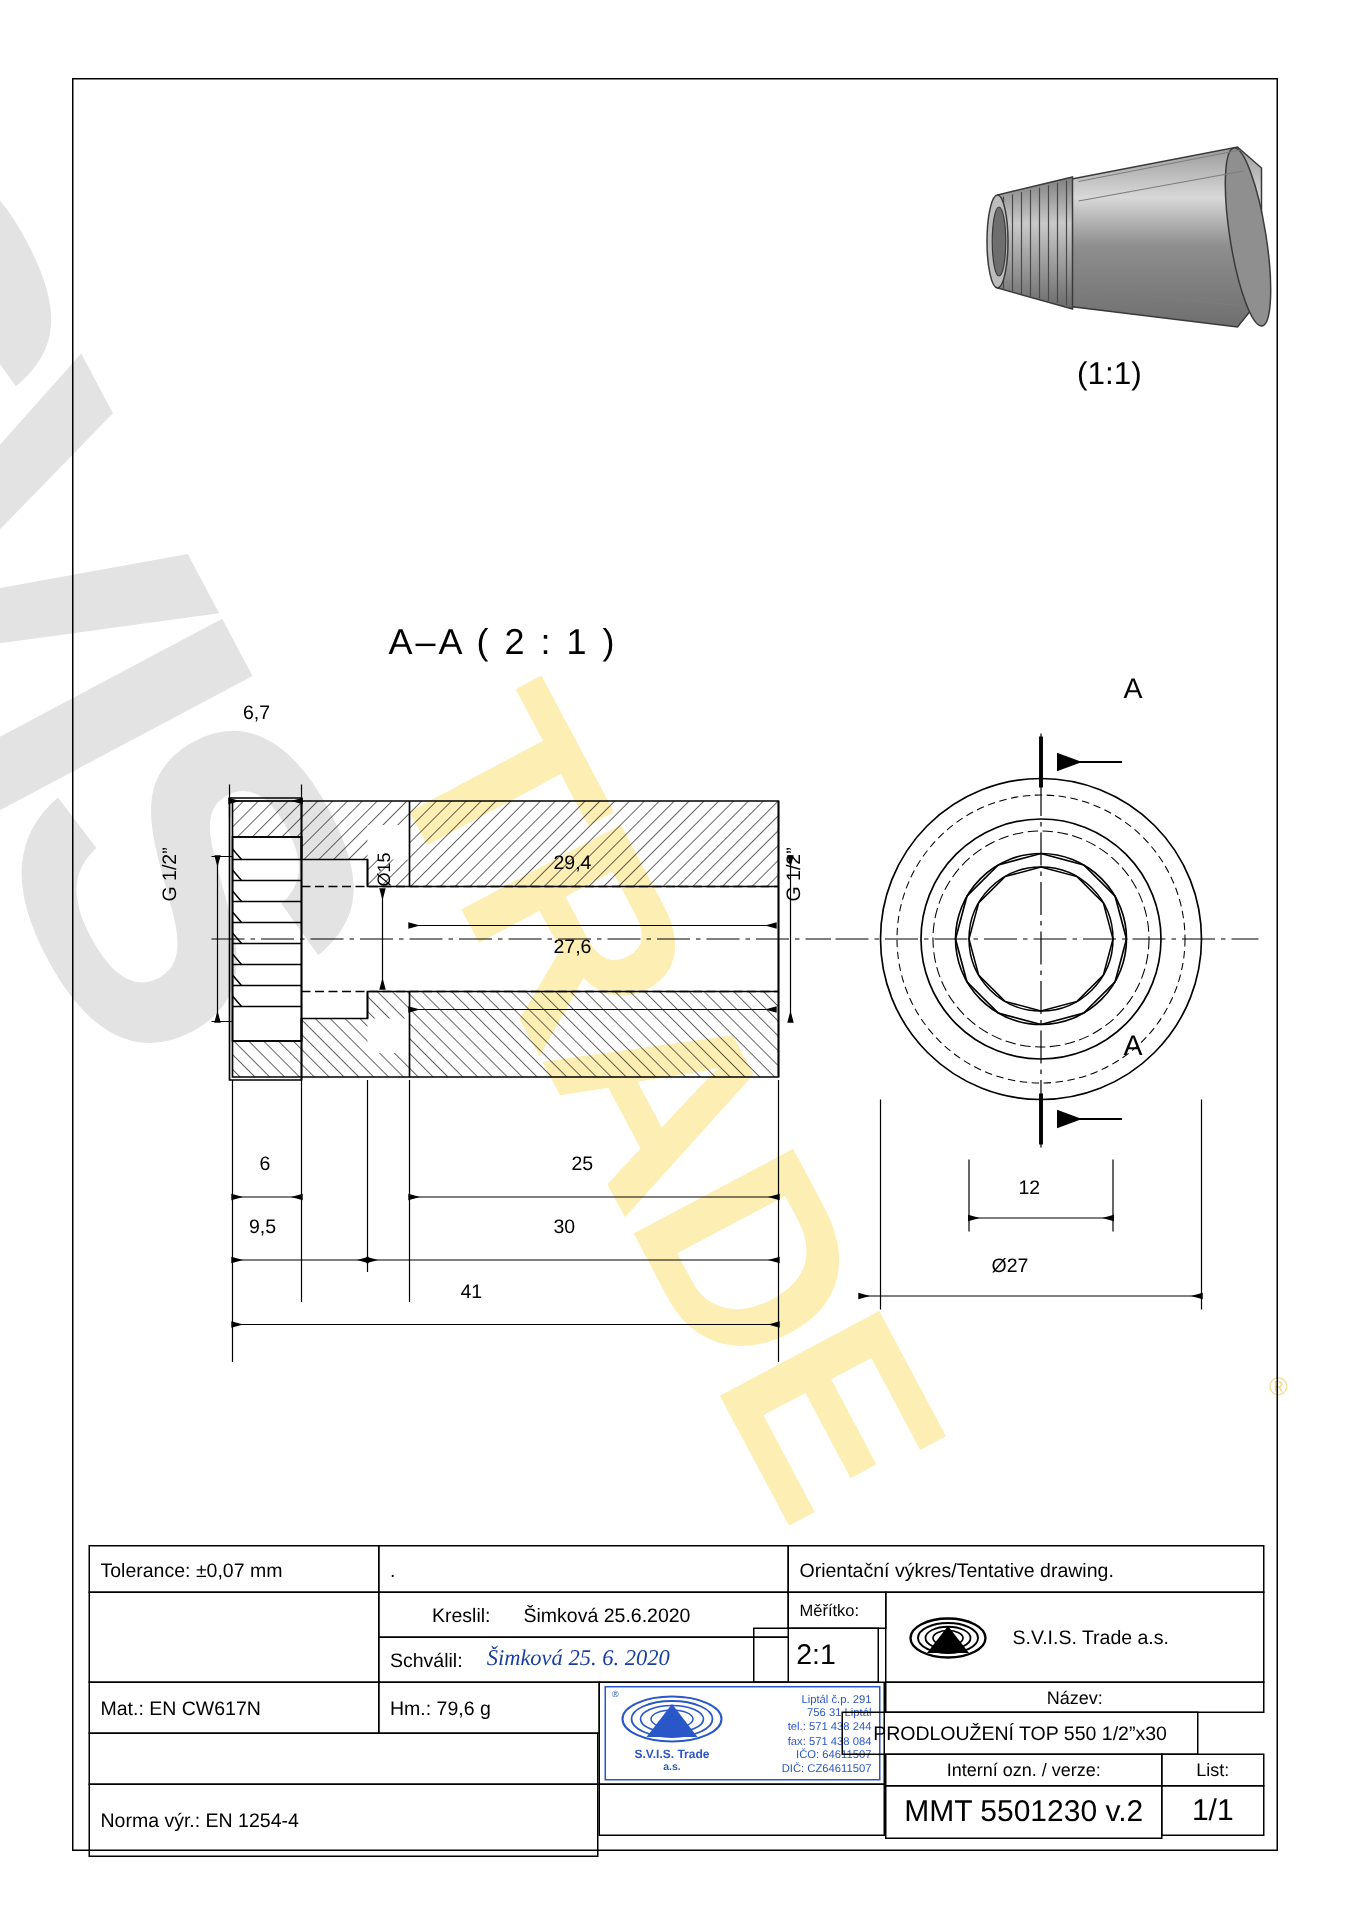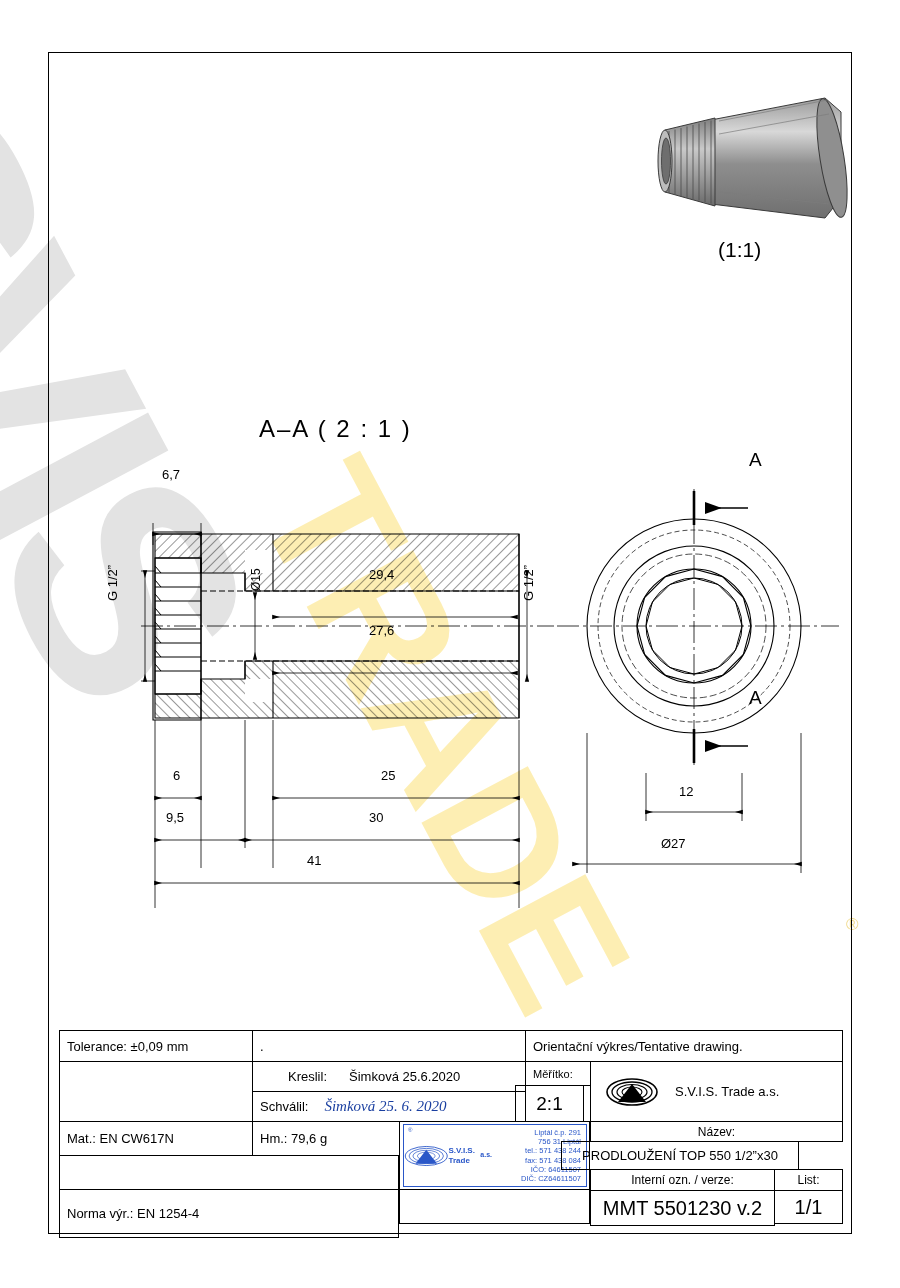--- a/index.html
+++ b/index.html
@@ -244,21 +244,21 @@
     <div class="lbl" style="left:630px;top:731px;font-size:13px;">12</div>
     <div class="lbl" style="left:612px;top:783px;font-size:13px;">Ø27</div>
 
     <div class="lbl" style="left:56px;top:548px;font-size:13px;transform:rotate(-90deg);transform-origin:left top;">G 1/2”</div>
     <div class="lbl" style="left:472px;top:548px;font-size:13px;transform:rotate(-90deg);transform-origin:left top;">G 1/2”</div>
     <div class="lbl" style="left:200px;top:538px;font-size:12px;transform:rotate(-90deg);transform-origin:left top;">Ø15</div>
 
     <div class="tb">
 
       <div class="cell" style="left:0;top:0;width:194px;height:32px;">
-        <span class="txt">Tolerance: ±0,09 mm</span>
+        <span class="txt">Tolerance: ±0,07 mm</span>
       </div>
       <div class="cell" style="left:193px;top:0;width:274px;height:32px;">
         <span class="txt">.</span>
       </div>
       <div class="cell" style="left:466px;top:0;width:318px;height:32px;">
         <span class="txt">Orientační výkres/Tentative drawing.</span>
       </div>
 
       <div class="cell" style="left:0;top:31px;width:194px;height:61px;"></div>
       <div class="cell" style="left:193px;top:31px;width:274px;height:31px;padding-left:28px;">
@@ -266,21 +266,21 @@
         <span class="txt" style="padding-left:22px;">Šimková 25.6.2020</span>
       </div>
       <div class="cell" style="left:193px;top:61px;width:274px;height:31px;">
         <span class="txt">Schválil:</span>
         <span class="sig" style="padding-left:16px;">Šimková 25. 6. 2020</span>
       </div>
 
       <div class="cell" style="left:466px;top:31px;width:66px;height:25px;">
         <span class="txt" style="font-size:11px;">Měřítko:</span>
       </div>
-      <div class="cell ctr" style="left:456px;top:55px;width:69px;height:37px;">
+      <div class="cell ctr" style="left:443px;top:55px;width:84px;height:37px;">
         <span class="txt" style="font-size:19px;padding:0;">2:1</span>
       </div>
 
       <div class="cell" style="left:531px;top:31px;width:253px;height:61px;">
         <span style="padding-left:14px;display:flex;align-items:center;">
           <svg class="logo-svg" width="54" height="34" viewBox="0 0 54 34">
             <ellipse cx="27" cy="17" rx="25" ry="13" fill="none" stroke="#000" stroke-width="1.6"></ellipse>
             <ellipse cx="27" cy="17" rx="20" ry="10" fill="none" stroke="#000" stroke-width="1.3"></ellipse>
             <ellipse cx="27" cy="17" rx="15" ry="7.5" fill="none" stroke="#000" stroke-width="1.2"></ellipse>
             <ellipse cx="27" cy="17" rx="10" ry="5" fill="none" stroke="#000" stroke-width="1.1"></ellipse>
@@ -292,21 +292,21 @@
 
       <div class="cell" style="left:0;top:91px;width:194px;height:35px;">
         <span class="txt">Mat.: EN CW617N</span>
       </div>
       <div class="cell" style="left:193px;top:91px;width:148px;height:35px;">
         <span class="txt">Hm.: 79,6 g</span>
       </div>
 
       <div class="cell" style="left:340px;top:91px;width:191px;height:69px;padding:0;">
         <div class="stamp" style="position:relative;left:3px;top:0;width:184px;height:63px;display:flex;align-items:center;">
-          <div style="width:88px;display:flex;flex-direction:row;align-items:center;justify-content:center;">
+          <div style="width:88px;display:flex;flex-direction:column;align-items:center;justify-content:center;">
             <svg width="70" height="36" viewBox="0 0 70 36">
               <ellipse cx="35" cy="18" rx="33" ry="15" fill="none" stroke="#2a57c8" stroke-width="1.4"></ellipse>
               <ellipse cx="35" cy="18" rx="27" ry="12" fill="none" stroke="#2a57c8" stroke-width="1.2"></ellipse>
               <ellipse cx="35" cy="18" rx="21" ry="9" fill="none" stroke="#2a57c8" stroke-width="1.1"></ellipse>
               <ellipse cx="35" cy="18" rx="14" ry="6" fill="none" stroke="#2a57c8" stroke-width="1"></ellipse>
               <path d="M18,30 L35,8 L52,30 Z" fill="#2a57c8"></path>
             </svg>
             <div class="stamp-txt" style="font-weight:bold;font-size:8px;margin-top:1px;">S.V.I.S. Trade</div>
             <div class="stamp-txt" style="font-weight:bold;font-size:7px;">a.s.</div>
           </div>

